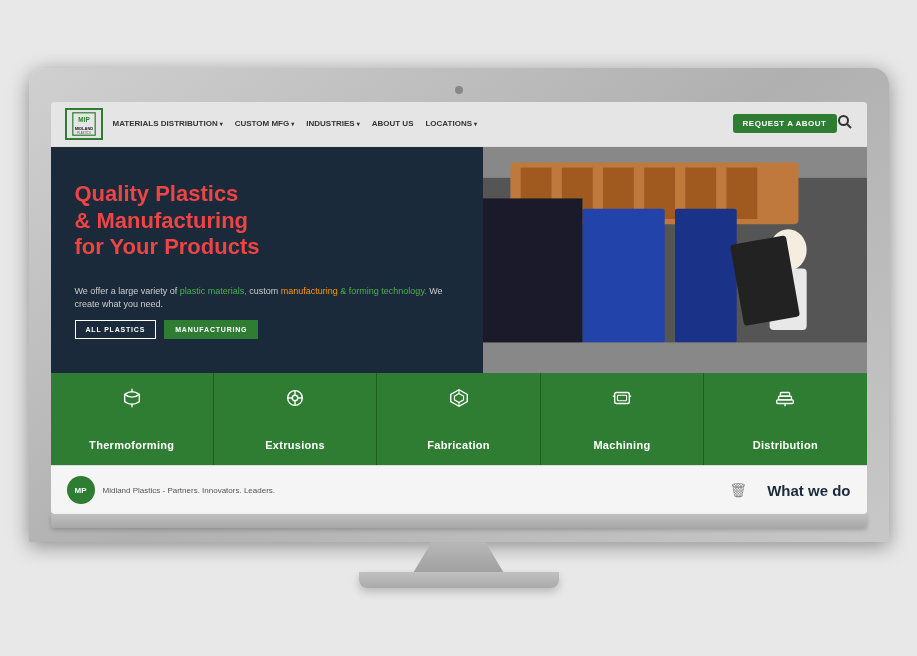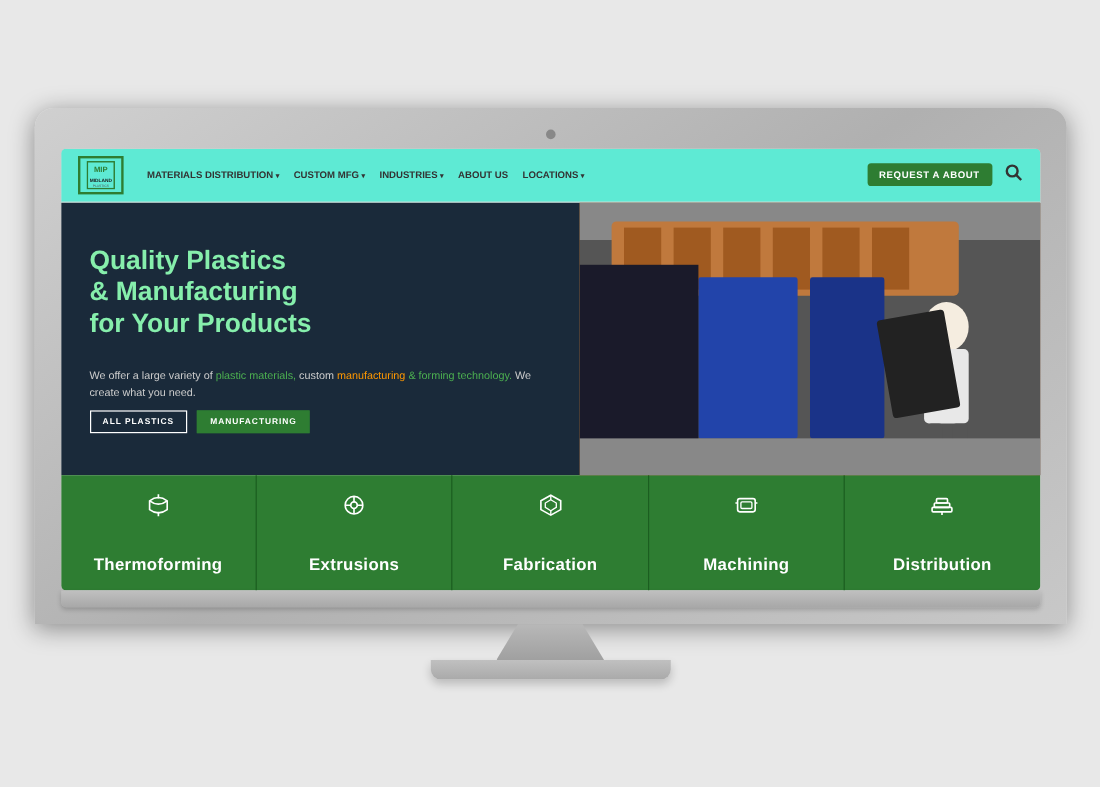--- a/index.html
+++ b/index.html
@@ -39,26 +39,25 @@
     .screen {
       background: #fff;
       border-radius: 4px;
       overflow: hidden;
       box-shadow: inset 0 0 8px rgba(0,0,0,0.3);
       width: 100%;
     }
 
     
     .navbar {
-      background: #5eead4;
+      background: #e5e5e5;
       display: flex;
       align-items: center;
       padding: 6px 14px;
       border-bottom: 1px solid #ddd;
-      gap: 10px;
     }
 
     .logo-area {
       display: flex;
       align-items: center;
       margin-right: 10px;
     }
 
     .logo-box {
       border: 2px solid #2e7d32;
@@ -125,21 +124,21 @@
       flex: 1;
       padding: 28px 24px;
       display: flex;
       flex-direction: column;
       justify-content: center;
     }
 
     .hero-title {
       font-size: 22px;
       font-weight: 900;
-      color: #86efac;
+      color: #ef4444;
       line-height: 1.2;
       margin-bottom: 24px;
     }
 
     .hero-desc {
       font-size: 9px;
       color: #ccc;
       line-height: 1.5;
       margin-bottom: 8px;
     }
@@ -208,21 +207,21 @@
       border-right: none;
     }
 
     .tile-icon {
       font-size: 18px;
       color: #fff;
       margin-bottom: 6px;
     }
 
     .tile-label {
-      font-size: 14px;
+      font-size: 11px;
       color: #fff;
       font-weight: 700;
       text-align: center;
       letter-spacing: 0.3px;
       margin-top: 19px;
     }
 
     
     .bottom-bar {
       background: #f5f5f5;
@@ -462,20 +461,26 @@
               <rect x="5" y="10" width="14" height="4" rx="1" stroke="#fff" stroke-width="1.5" fill="none"></rect>
               <rect x="7" y="6" width="10" height="4" rx="1" stroke="#fff" stroke-width="1.5" fill="none"></rect>
               <line x1="12" y1="18" x2="12" y2="21" stroke="#fff" stroke-width="1.5"></line>
             </svg>
           </div>
           <span class="tile-label">Distribution</span>
         </div>
 
       </div>
 
+      <div class="bottom-bar">
+        <div class="bottom-logo-small">MP</div>
+        <span class="bottom-tagline">Midland Plastics - Partners. Innovators. Leaders.</span>
+        <span class="bottom-trash">🗑</span>
+        <span class="what-we-do">What we do</span>
+      </div>
 
     </div>
 
     <div class="monitor-bottom-bezel"></div>
   </div>
 
   <div class="monitor-neck"></div>
   <div class="monitor-base"></div>
 </div>
 

